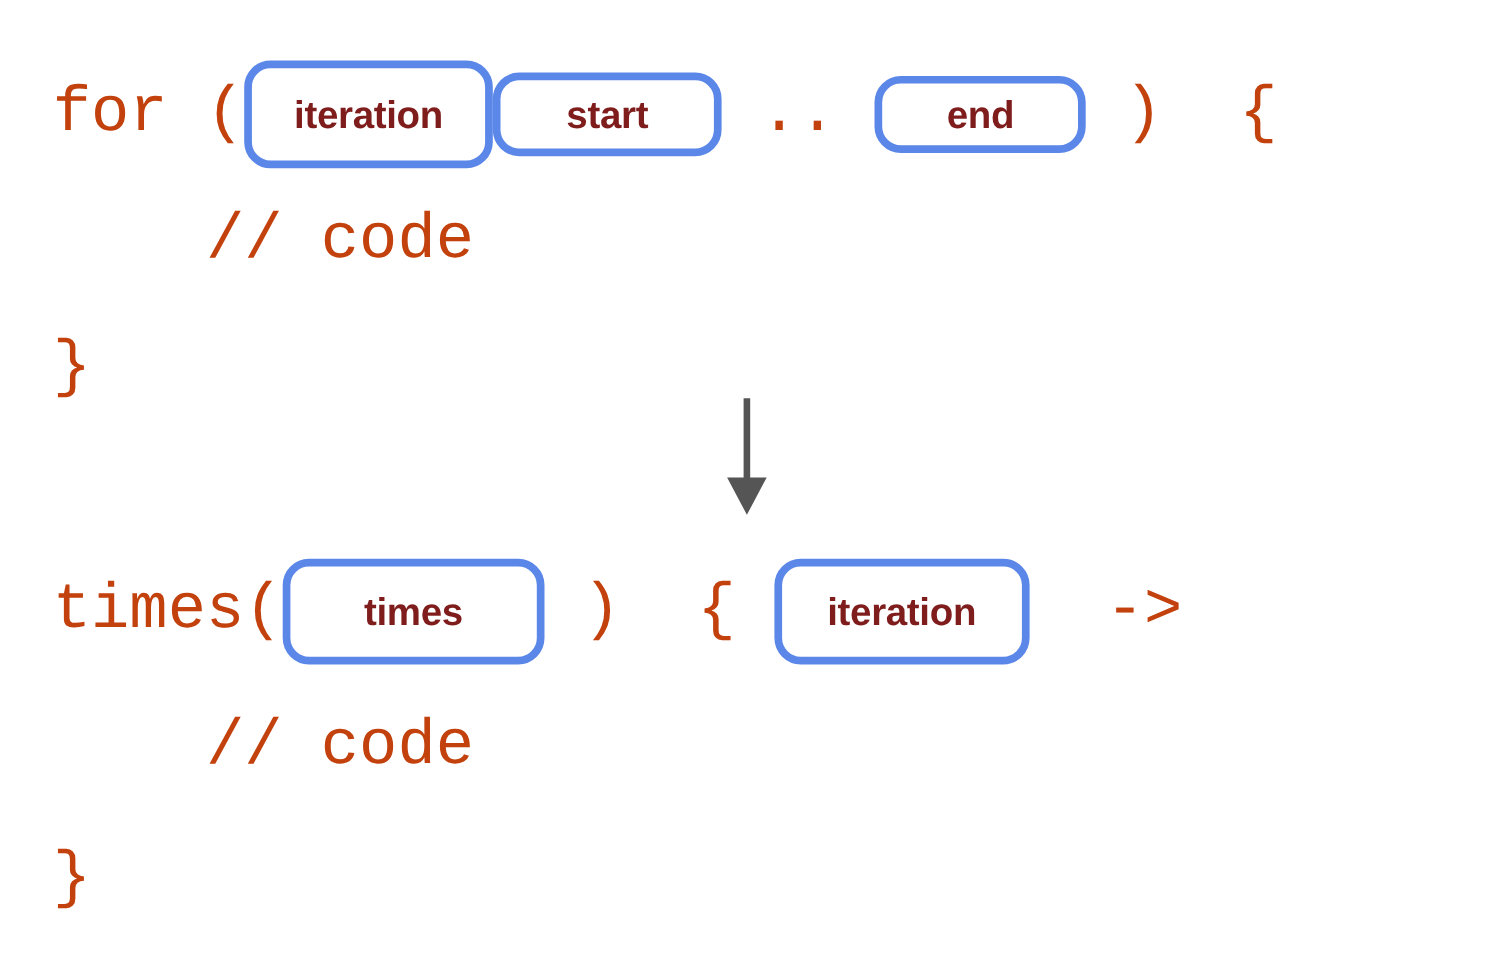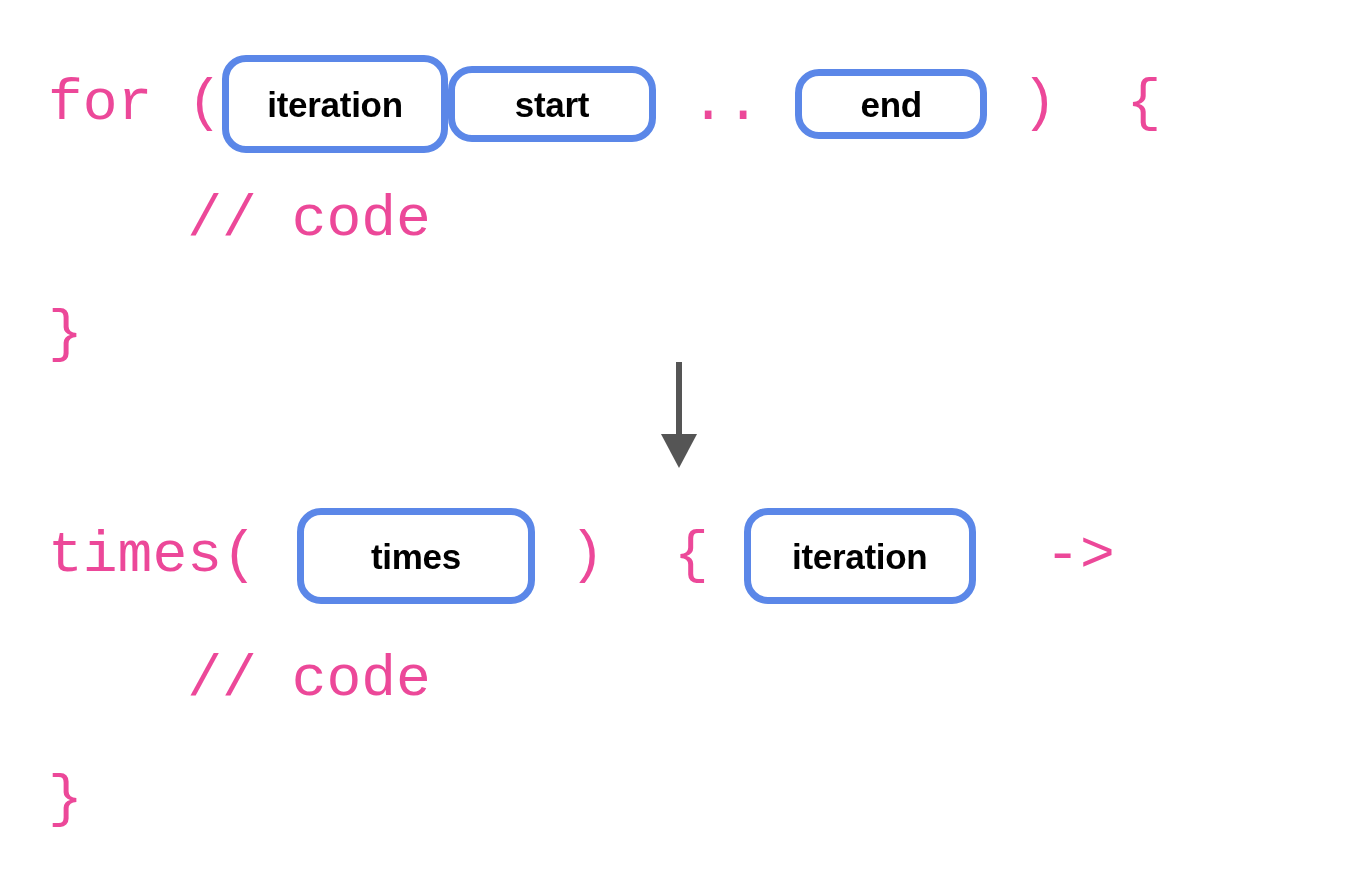--- a/index.html
+++ b/index.html
@@ -31,45 +31,45 @@
     font-size: 58px;
     line-height: 1;
     color: #0a0a0a;
     letter-spacing: 0px;
   }
 
   .code-text {
     font-family: "Liberation Mono", "DejaVu Sans Mono", monospace;
     font-size: 58px;
     line-height: 1;
-    color: #ec4899;
+    color: #c2410c;
     white-space: pre;
   }
 
   
   .chip {
     display: inline-flex;
     align-items: center;
     justify-content: center;
     box-sizing: border-box;
     background: #ffffff;
     border: 7px solid #5b87e8;
     border-radius: 24px;
     font-family: "Liberation Sans", "DejaVu Sans", sans-serif;
     font-weight: bold;
     font-size: 35px;
-    color: #000000;
+    color: #7f1d1d;
     line-height: 1;
     letter-spacing: -0.3px;
   }
 
   .chip-iteration-1 { width: 226px; height: 98px; }
   .chip-start      { width: 208px; height: 76px; }
   .chip-end        { width: 192px; height: 70px; }
-  .chip-times      { width: 238px; height: 96px; margin-left: 40px; }
+  .chip-times      { width: 238px; height: 96px; }
   .chip-iteration-2 { width: 232px; height: 96px; }
 
   
   #flow-arrow {
     position: absolute;
     left: 648px;
     top: 358px;
     width: 64px;
     height: 116px;
   }

